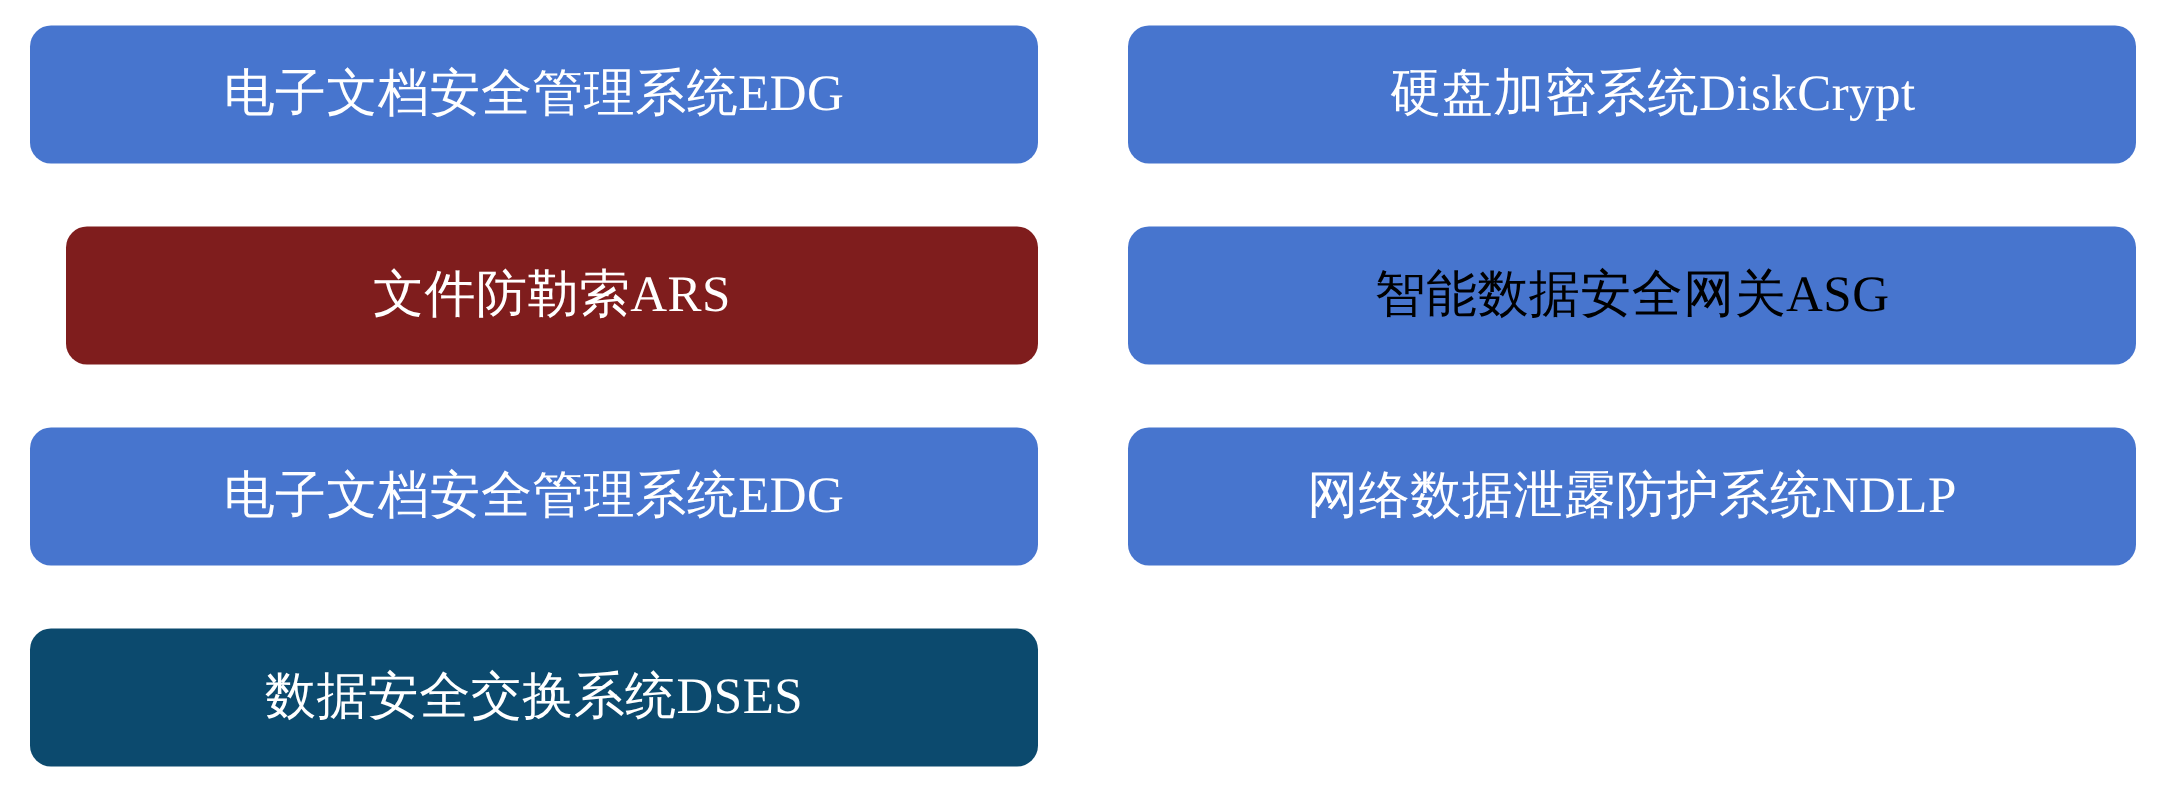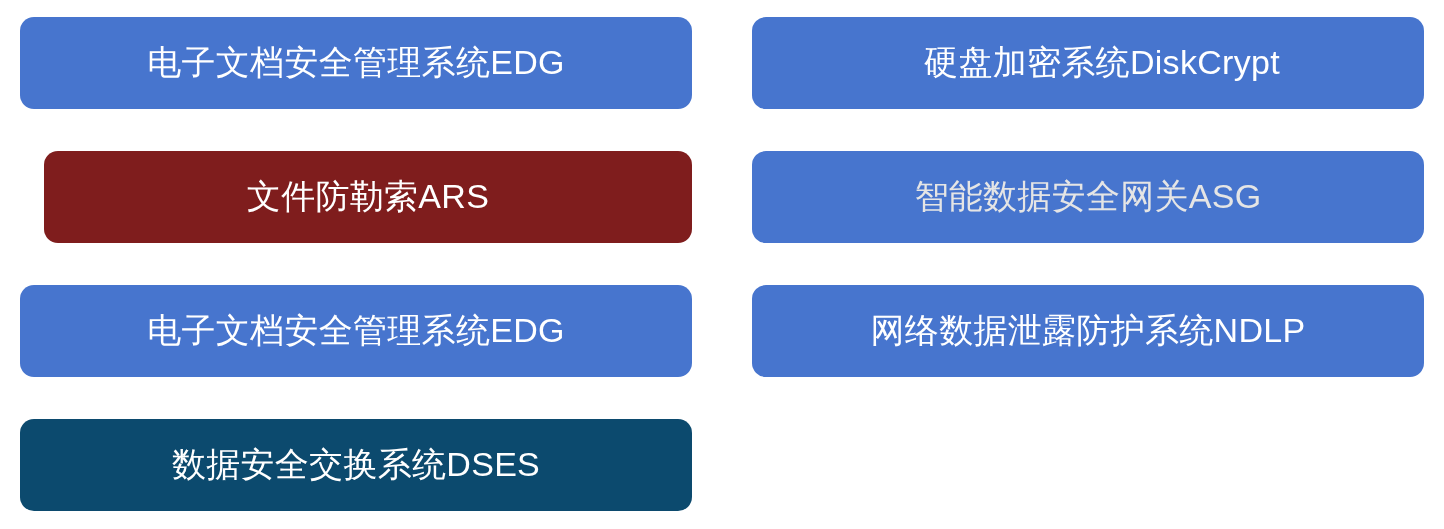--- a/index.html
+++ b/index.html
@@ -40,21 +40,21 @@
     cursor: pointer;
   }
   .card-label {
     color: #ffffff;
     font-size: 34px;
     line-height: 1.15;
     font-weight: 400;
     letter-spacing: 0.3px;
     text-align: center;
     white-space: nowrap;
-    font-family: Liberation Sans, sans-serif;
+    font-family: Liberation Serif, serif;
   }
 </style>
 </head>
 <body style="background: rgb(255, 255, 255);">
 
 <div class="board">
   <div class="grid">
 
     <div class="card" style="background: rgb(71, 117, 206);">
       <span class="card-label" style="color: rgb(255, 255, 255);">电子文档安全管理系统EDG</span>
@@ -63,21 +63,21 @@
     <div class="card" style="background: rgb(71, 117, 206);">
       <span class="card-label" style="color: rgb(255, 255, 255); margin-left: 28px;">硬盘加密系统DiskCrypt</span>
     </div>
 
 
     <div class="card" style="background: #7f1d1d; margin-left: 24px;">
       <span class="card-label" style="color: rgb(255, 255, 255);">文件防勒索ARS</span>
     </div>
 
     <div class="card" style="background: rgb(71, 117, 206);">
-      <span class="card-label" style="color: #e5e5e5;">智能数据安全网关ASG</span>
+      <span class="card-label" style="color: #000000;">智能数据安全网关ASG</span>
     </div>
 
     <div class="card" style="background: rgb(71, 117, 206);">
       <span class="card-label" style="color: rgb(255, 255, 255);">电子文档安全管理系统EDG</span>
     </div>
 
     <div class="card" style="background: rgb(71, 117, 206);">
       <span class="card-label" style="color: rgb(255, 255, 255);">网络数据泄露防护系统NDLP</span>
     </div>
 

